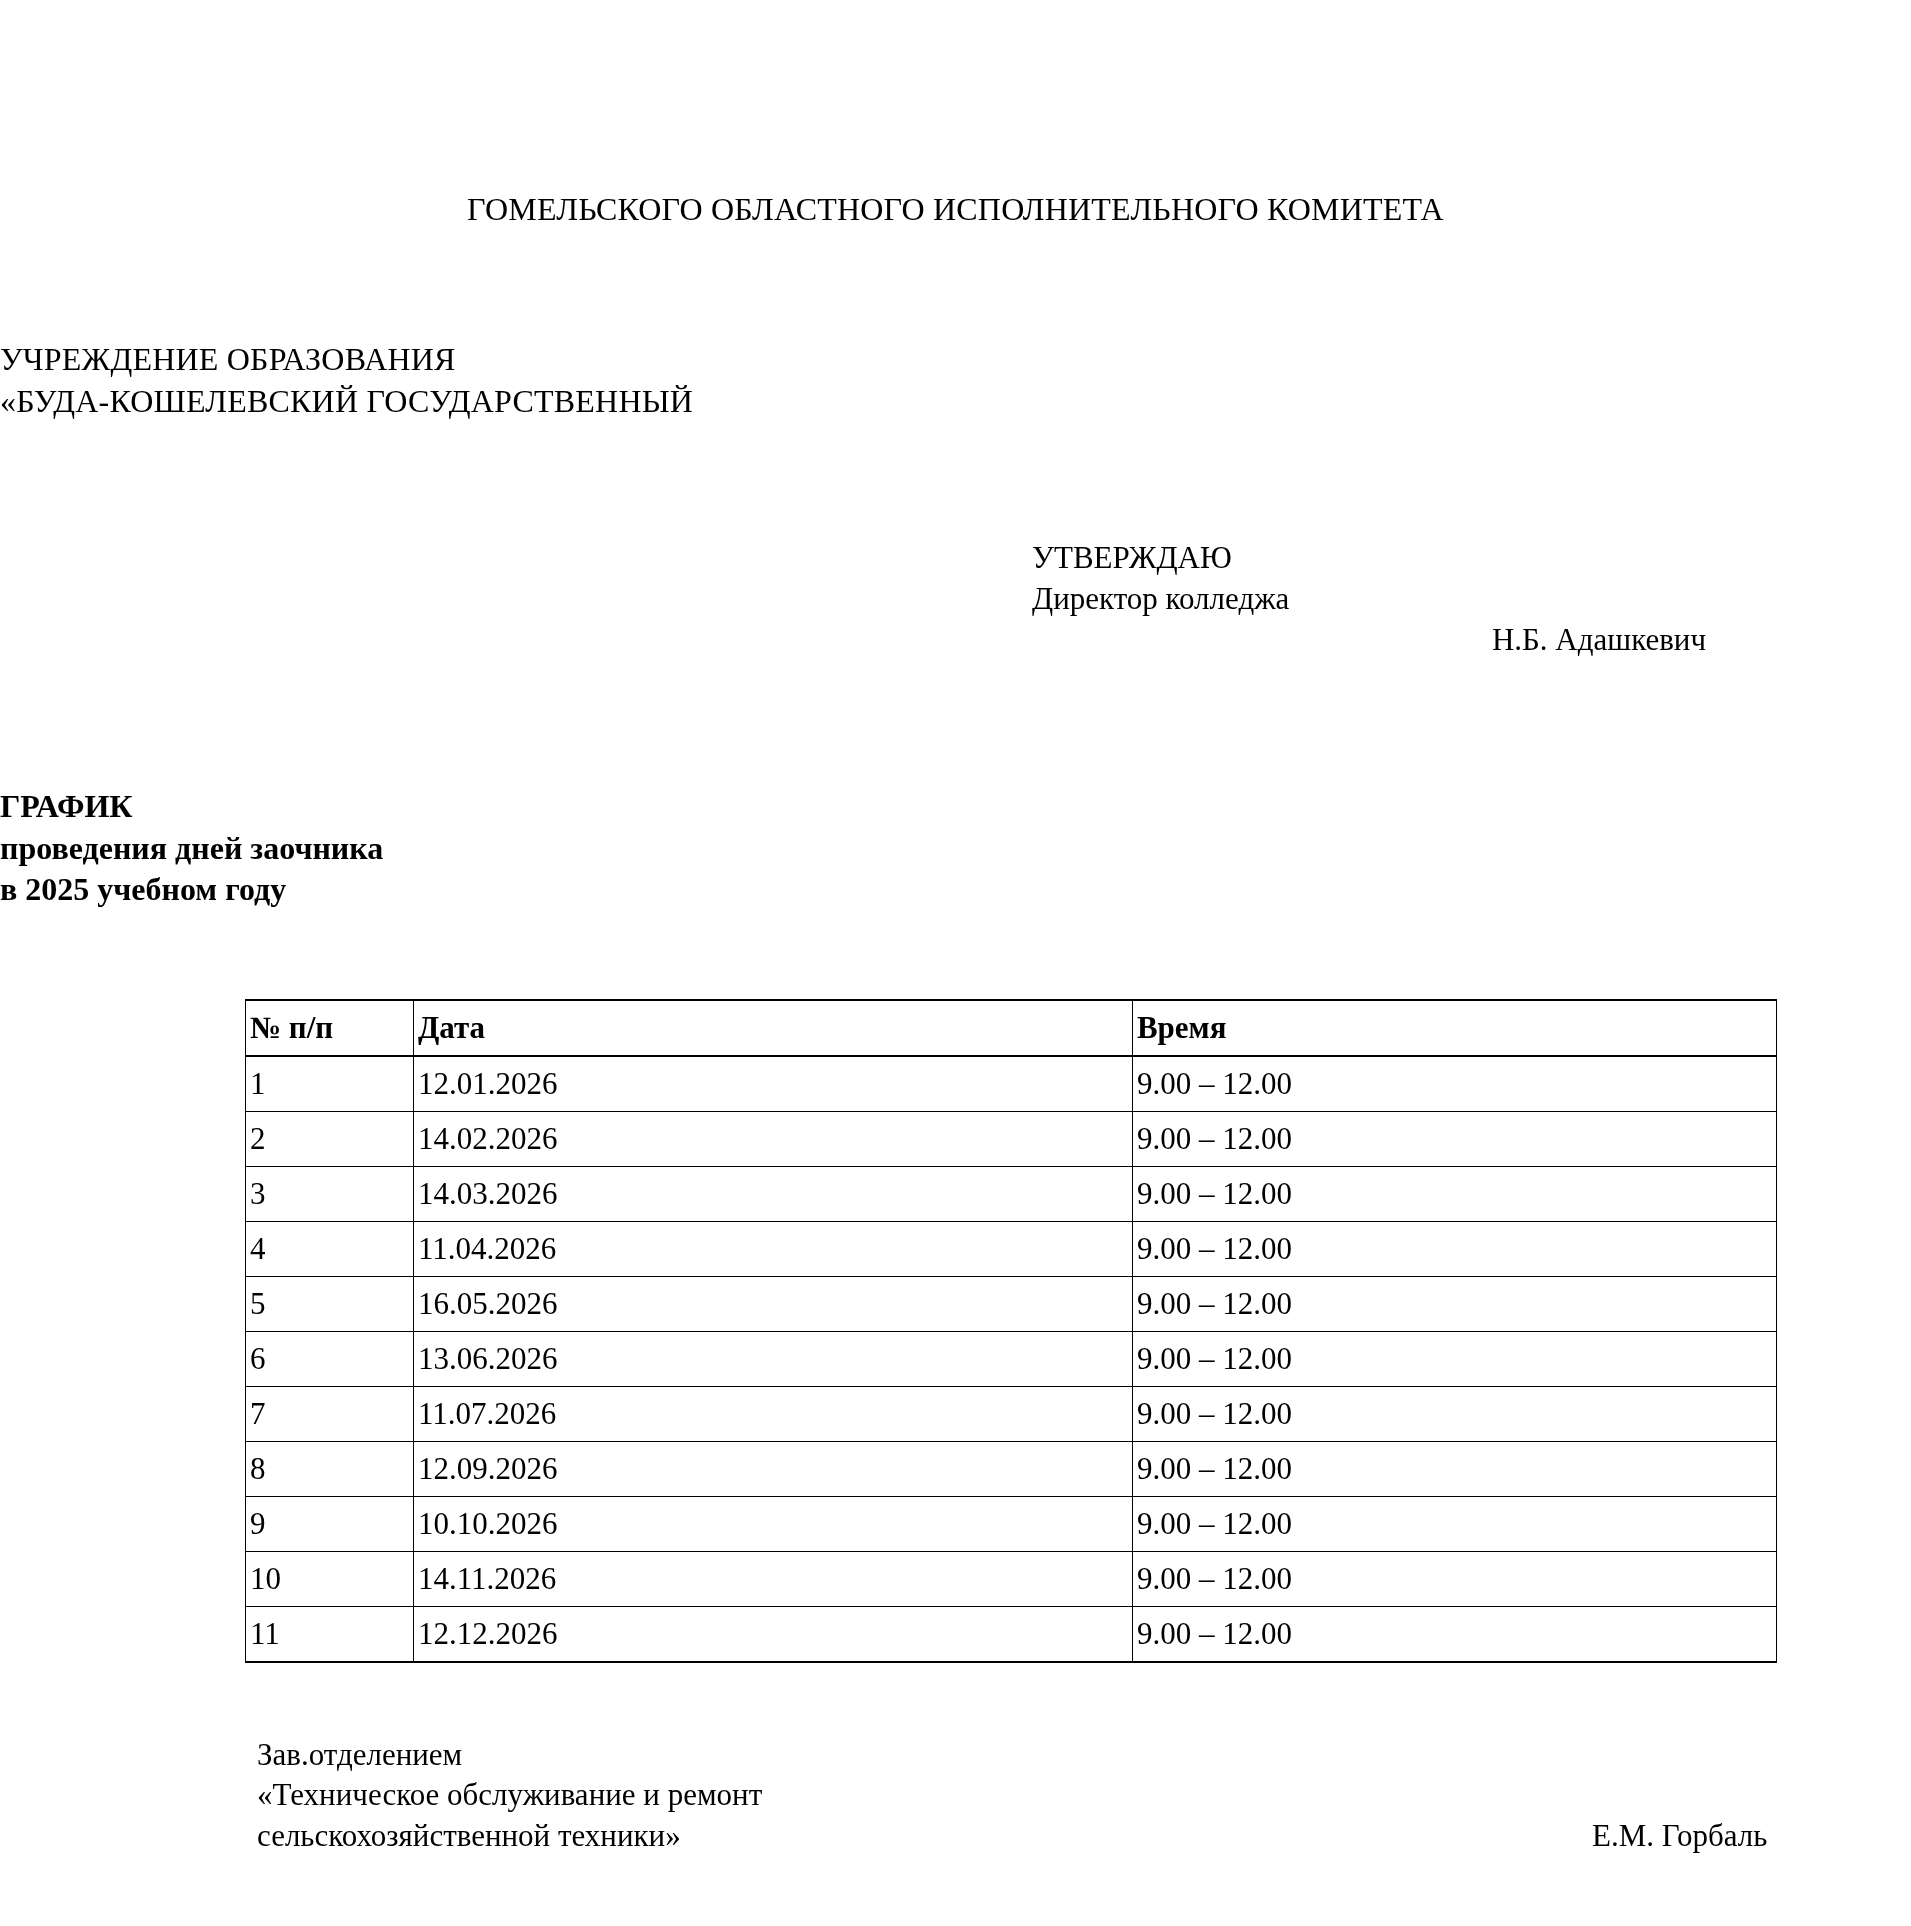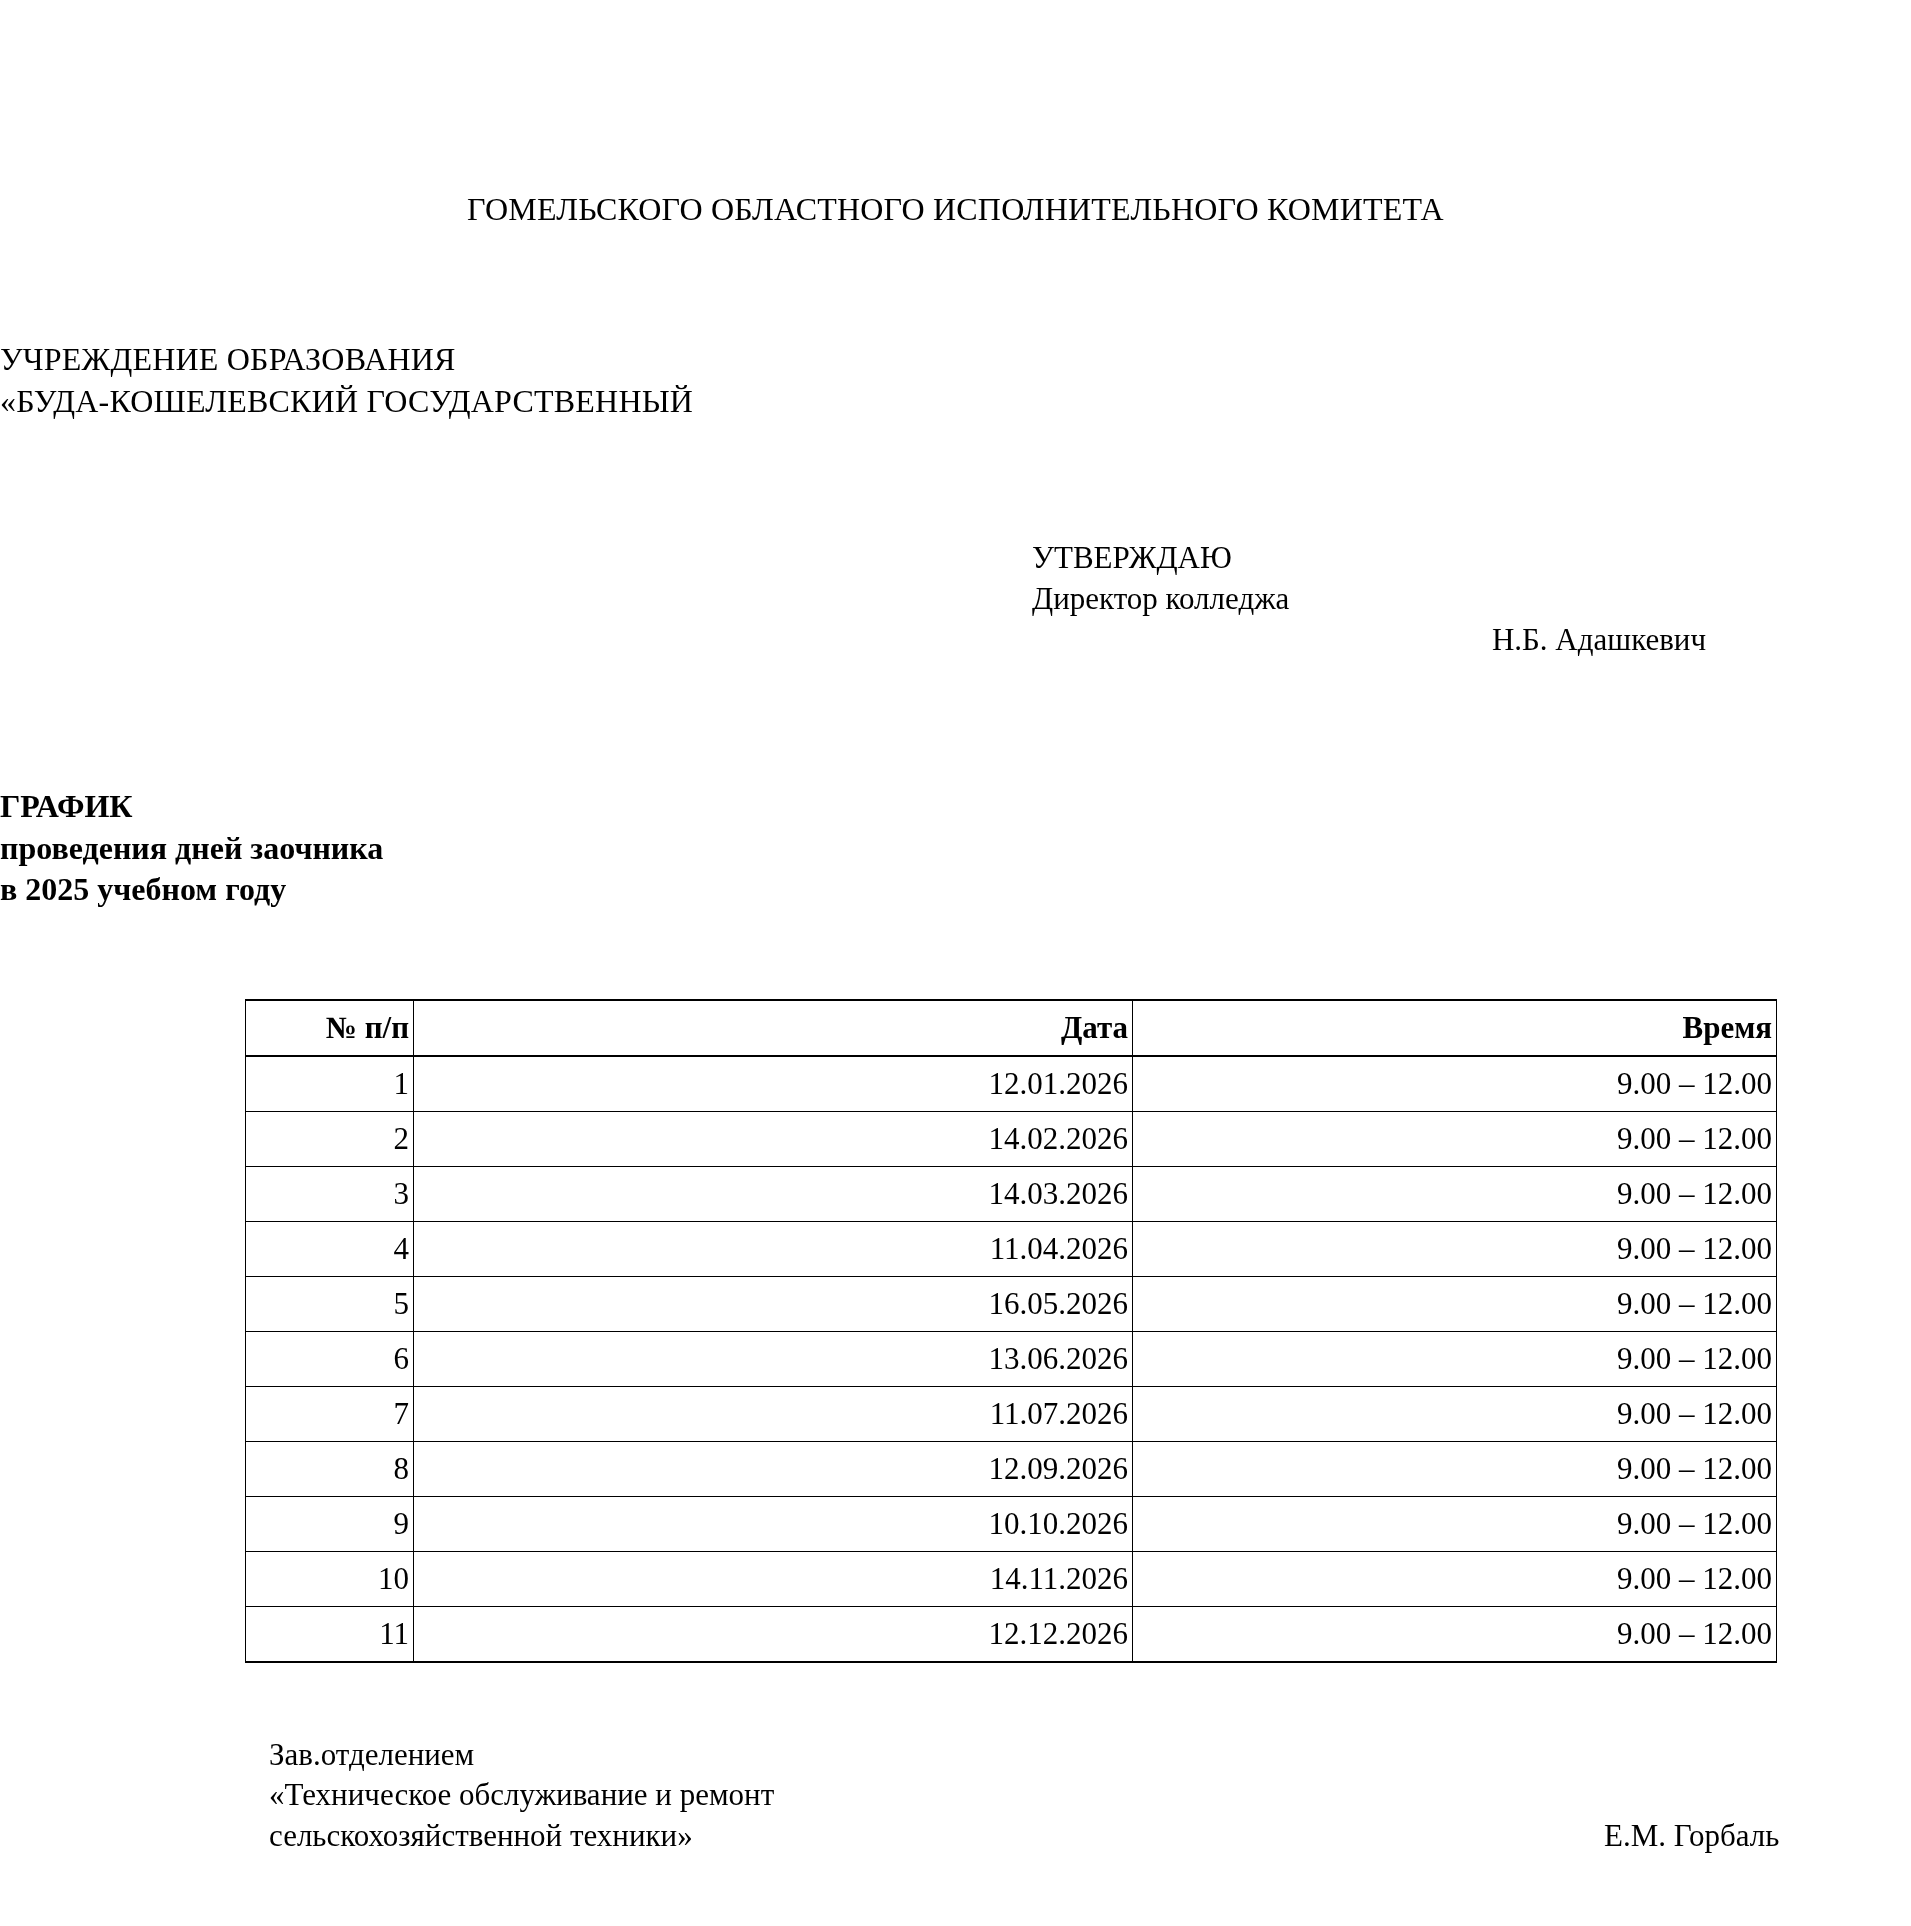--- a/index.html
+++ b/index.html
@@ -91,21 +91,21 @@
   }
   table.schedule col.c-num  { width: 168px; }
   table.schedule col.c-date { width: 719px; }
   table.schedule col.c-time { width: 644px; }
 
   table.schedule th,
   table.schedule td {
     border: 1.2px solid #000000;
     height: 54px;
     padding: 0 3.9px;
-    text-align: right;
+    text-align: left;
     vertical-align: middle;
     line-height: 1.1;
     white-space: nowrap;
   }
   table.schedule thead th {
     font-weight: bold;
     border-bottom-width: 2.7px;
     border-top-width: 2.7px;
   }
   table.schedule tbody tr:last-child td {
@@ -114,21 +114,20 @@
   table.schedule tbody td { font-weight: normal; }
 
   
   .footer-block {
     position: absolute;
     left: 257px;
     top: 1735px;
     width: 1522px;
     font-size: 31px;
     line-height: 1.30;
-    margin-left: 12px;
   }
   .footer-block .f-line { display: block; white-space: nowrap; }
   .footer-block .f-row {
     display: flex;
     justify-content: space-between;
     align-items: baseline;
     white-space: nowrap;
   }
   .footer-block .f-row .f-right { padding-right: 11.6px; }
 </style>

